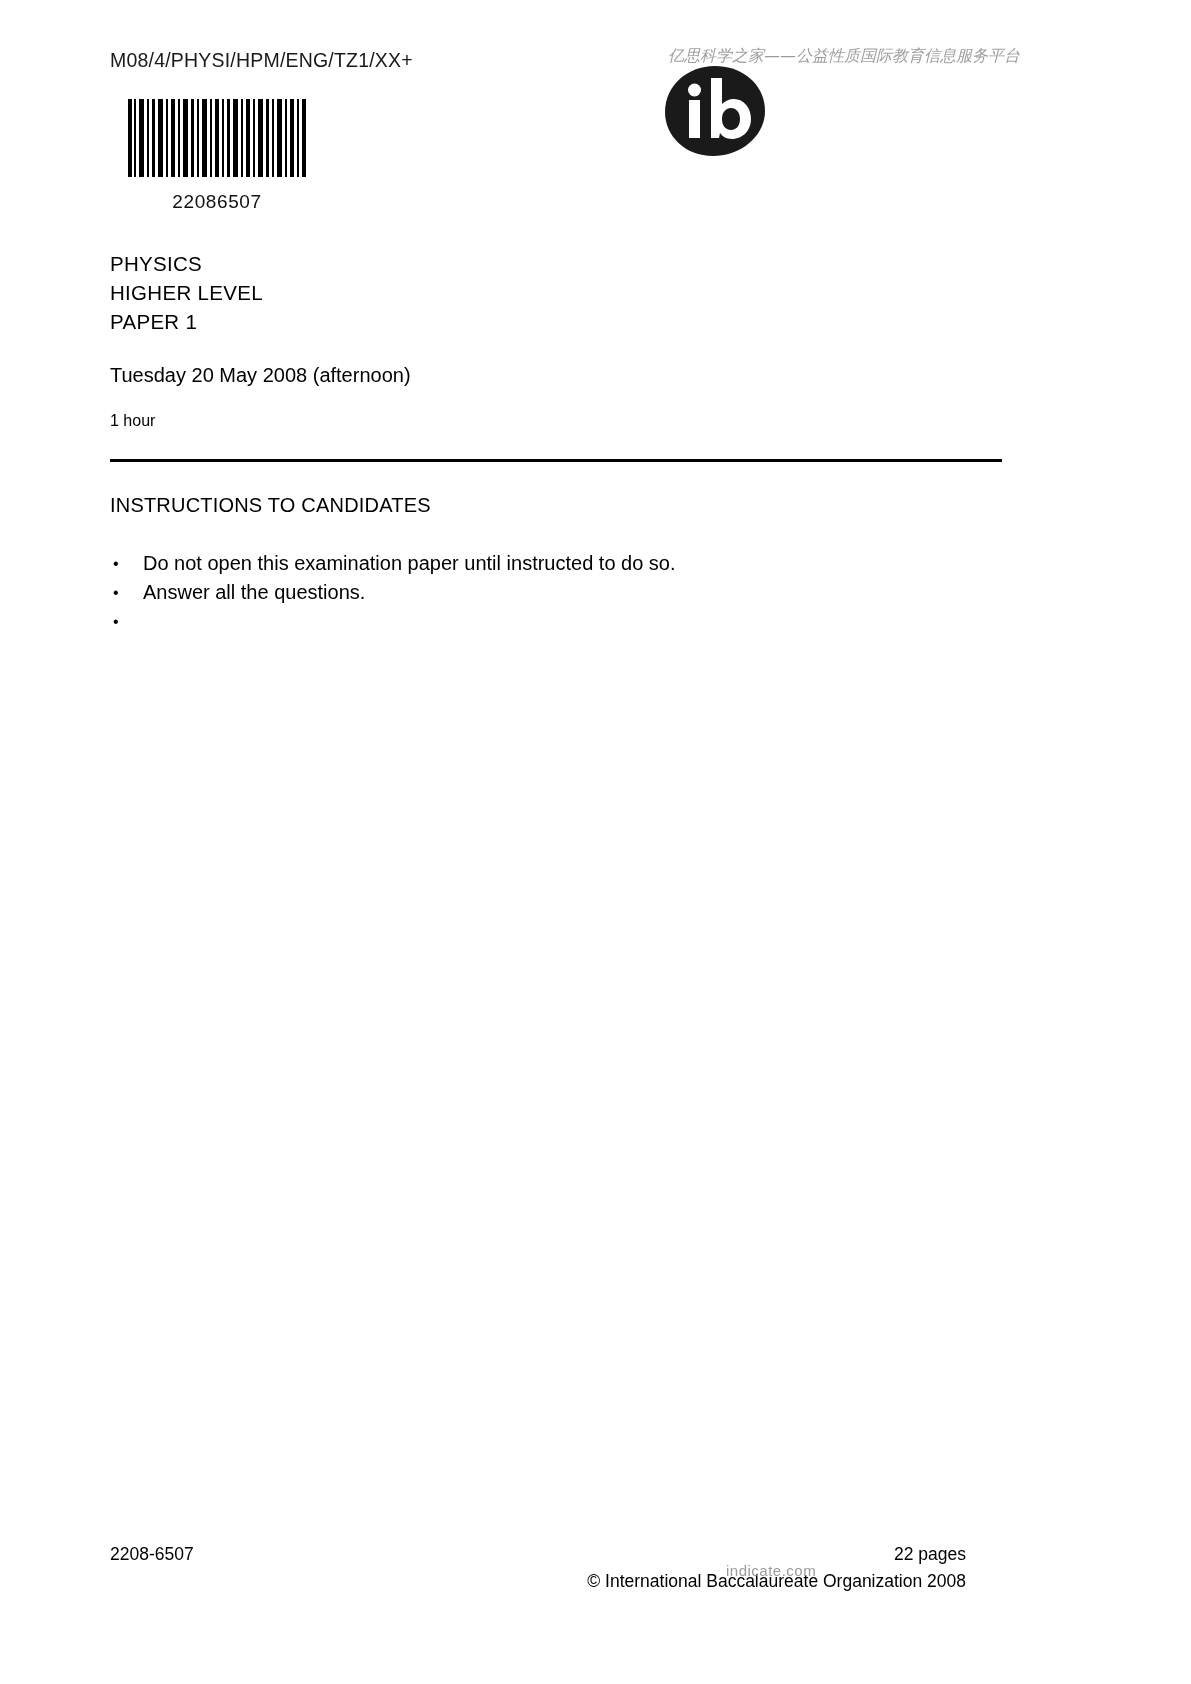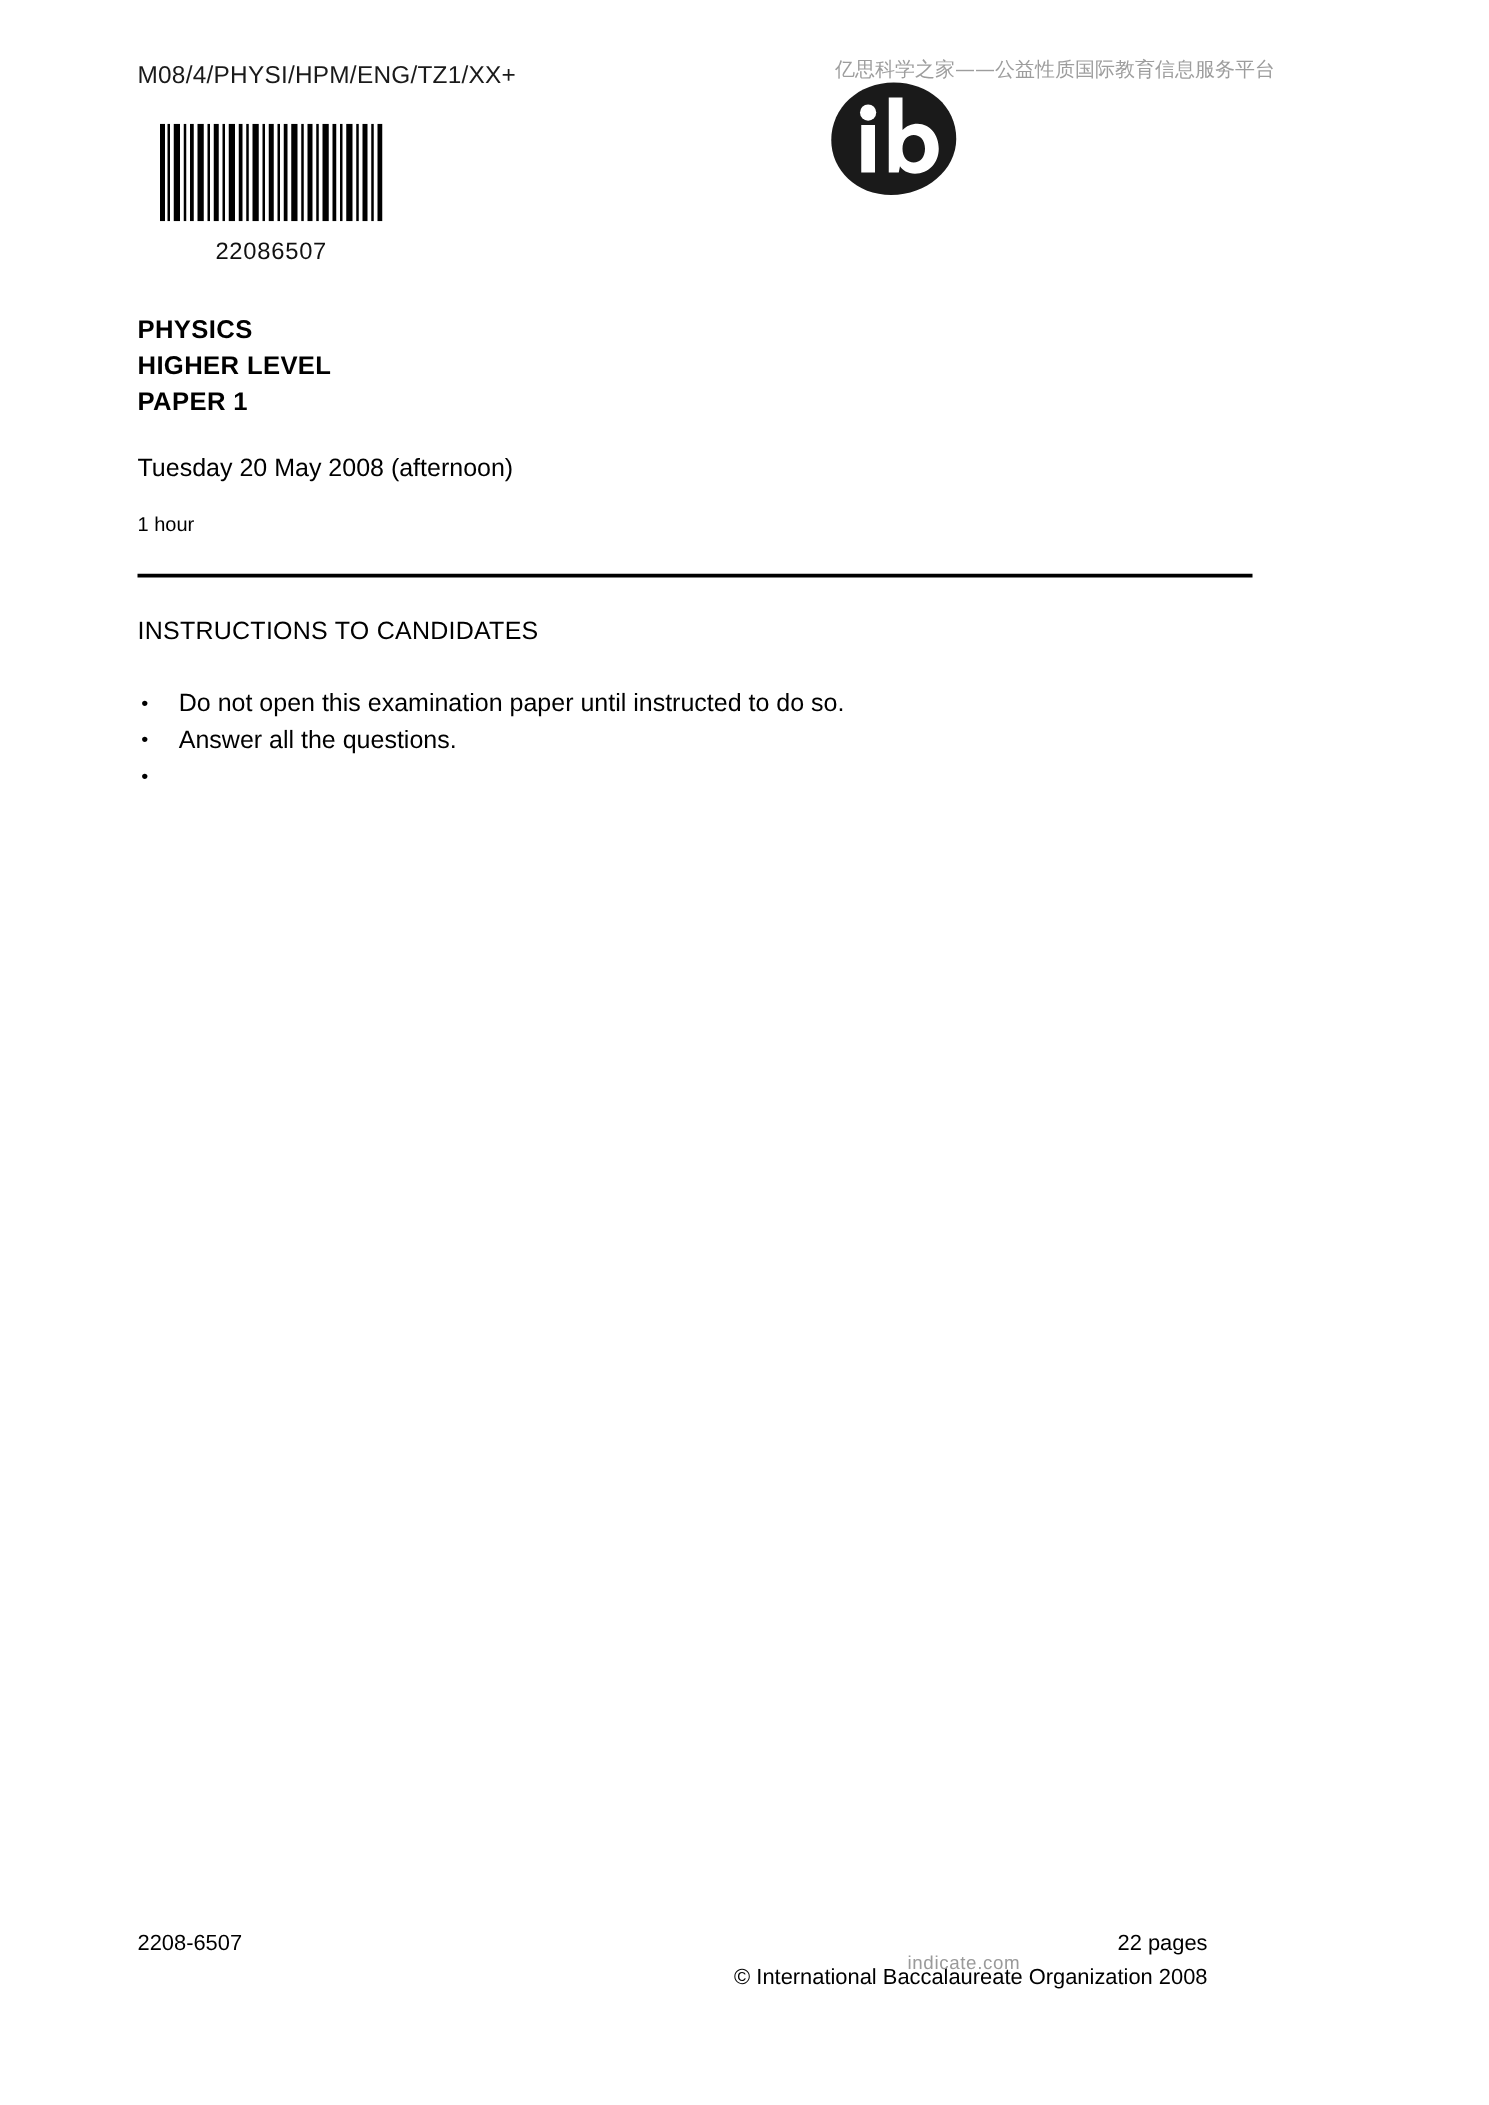--- a/index.html
+++ b/index.html
@@ -83,28 +83,29 @@
   }
   .cjk-watermark {
     position: absolute;
     left: 668px;
     top: 42px;
     font-size: 16px;
     color: #8d8d8d;
     opacity: 0.85;
     white-space: nowrap;
     font-family: "DejaVu Sans", sans-serif;
+    font-style: italic;
   }
 
   
   .subject-block {
     position: absolute;
     left: 110px;
     top: 245px;
-    font-weight: bold;
+    font-weight: normal;
     font-size: 20.5px;
     line-height: 29px;
     letter-spacing: 0.3px;
   }
 
   .date-line {
     position: absolute;
     left: 110px;
     top: 360px;
     font-size: 20px;

